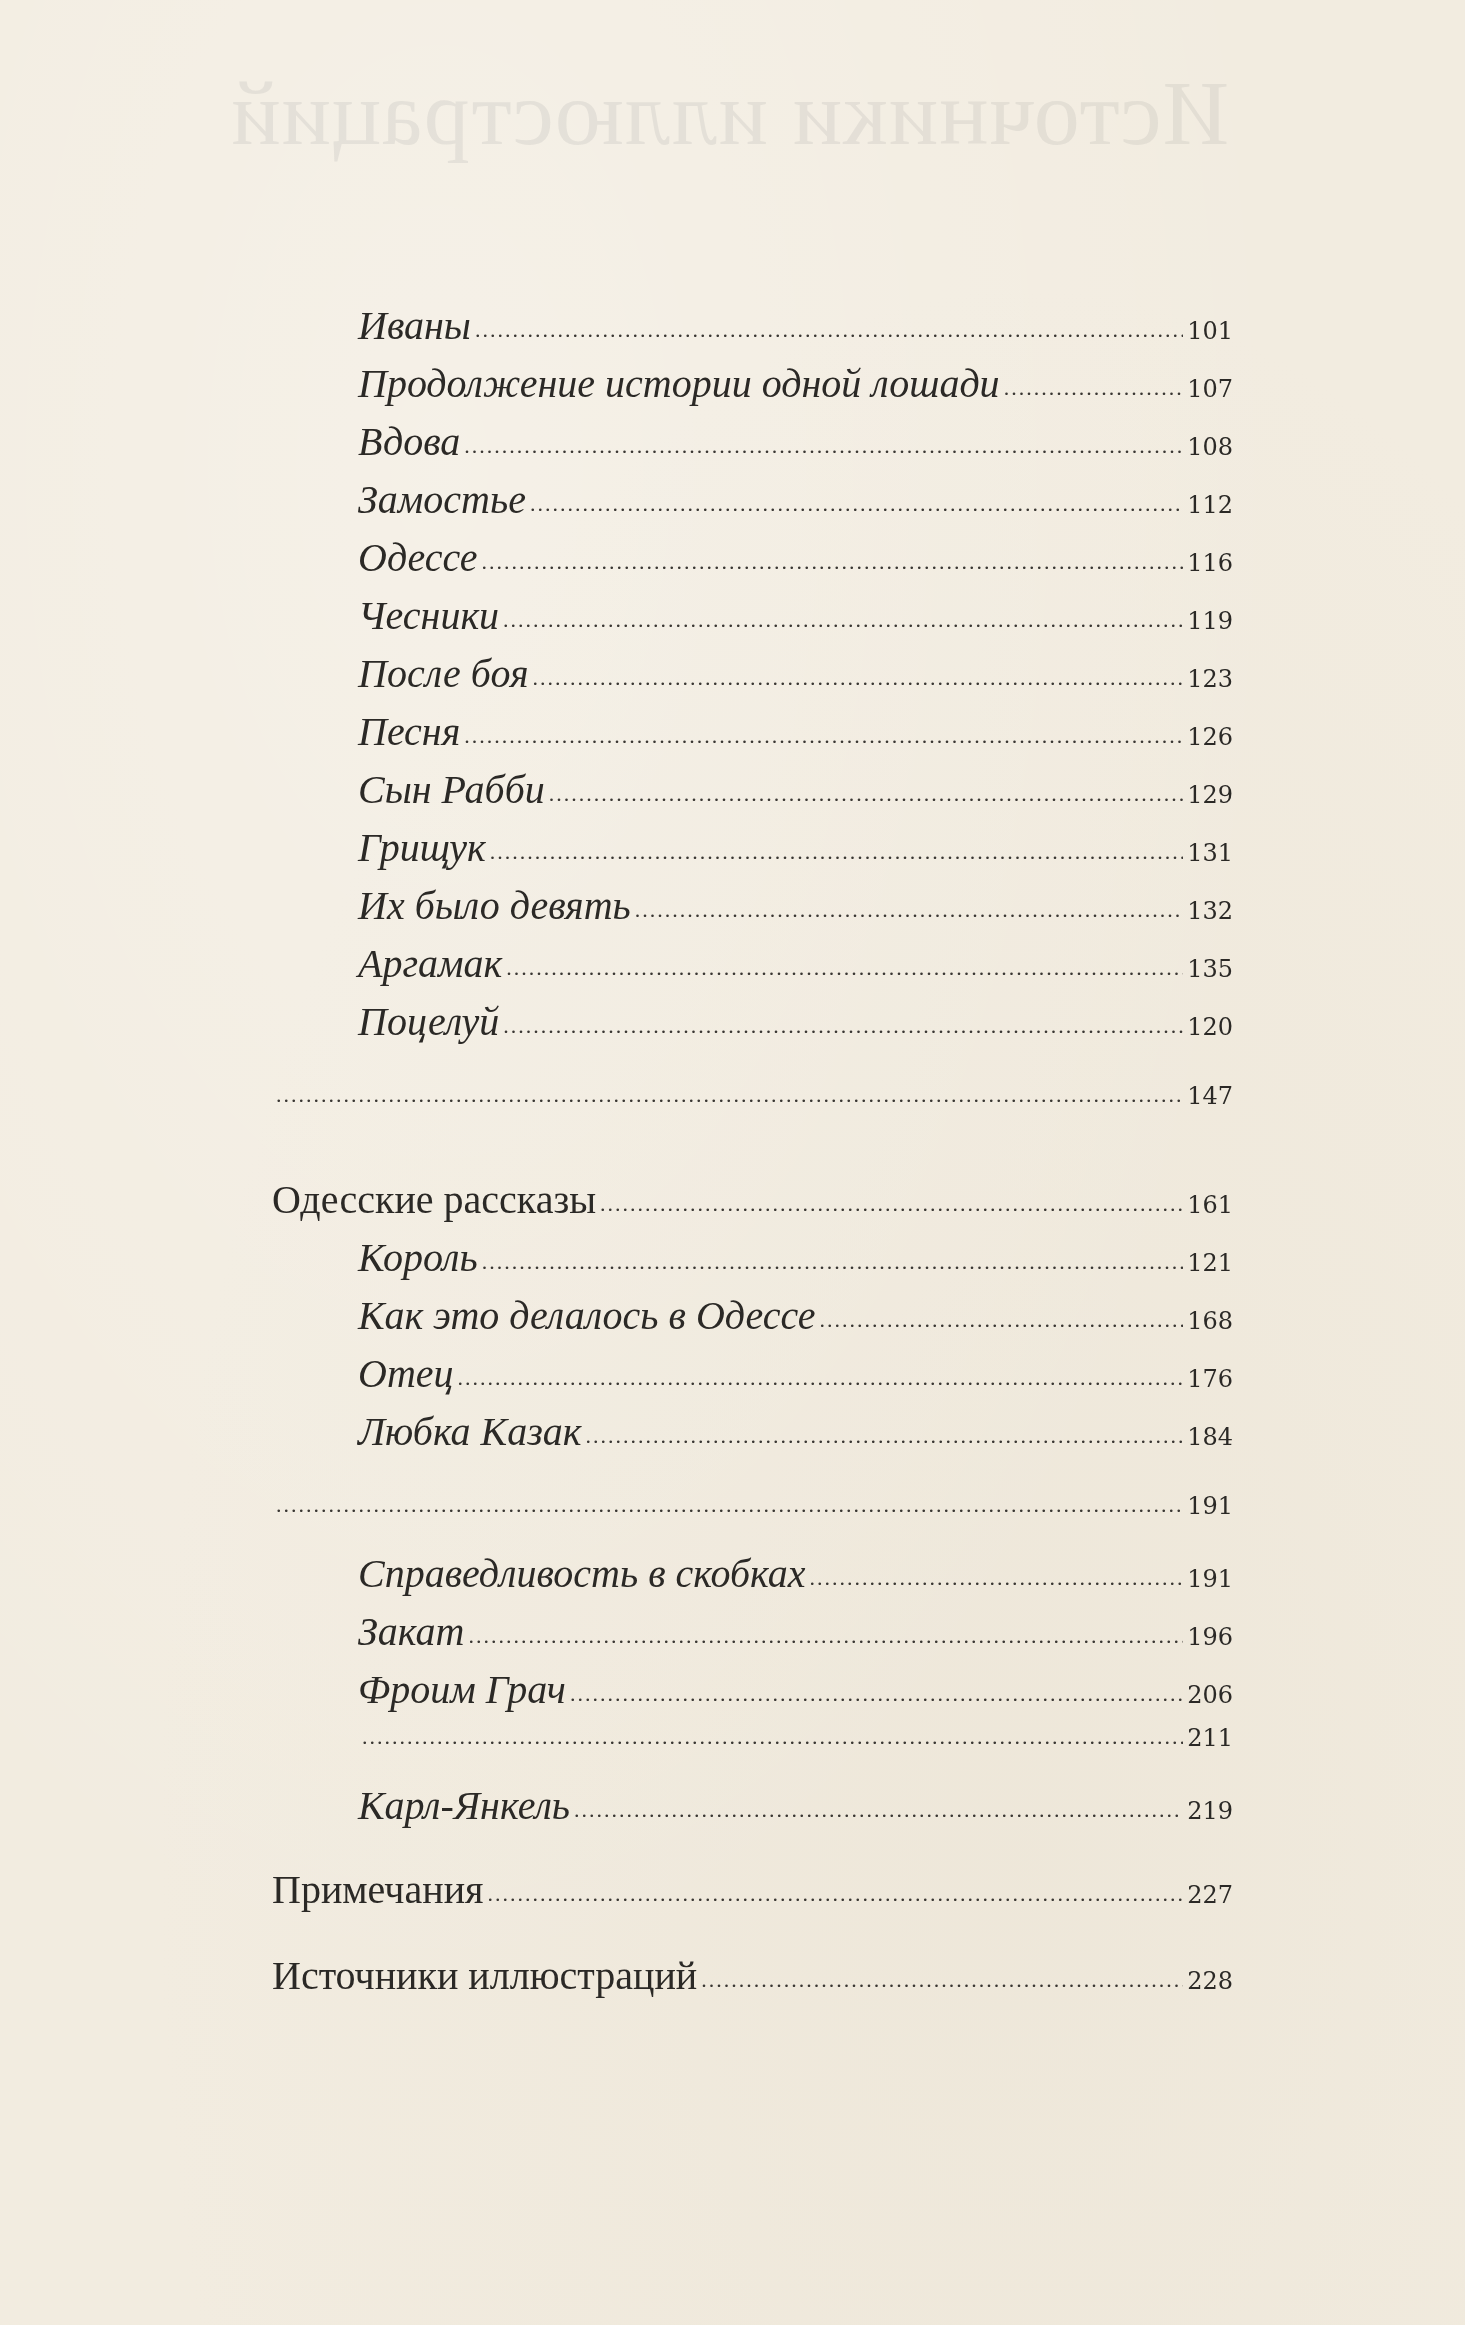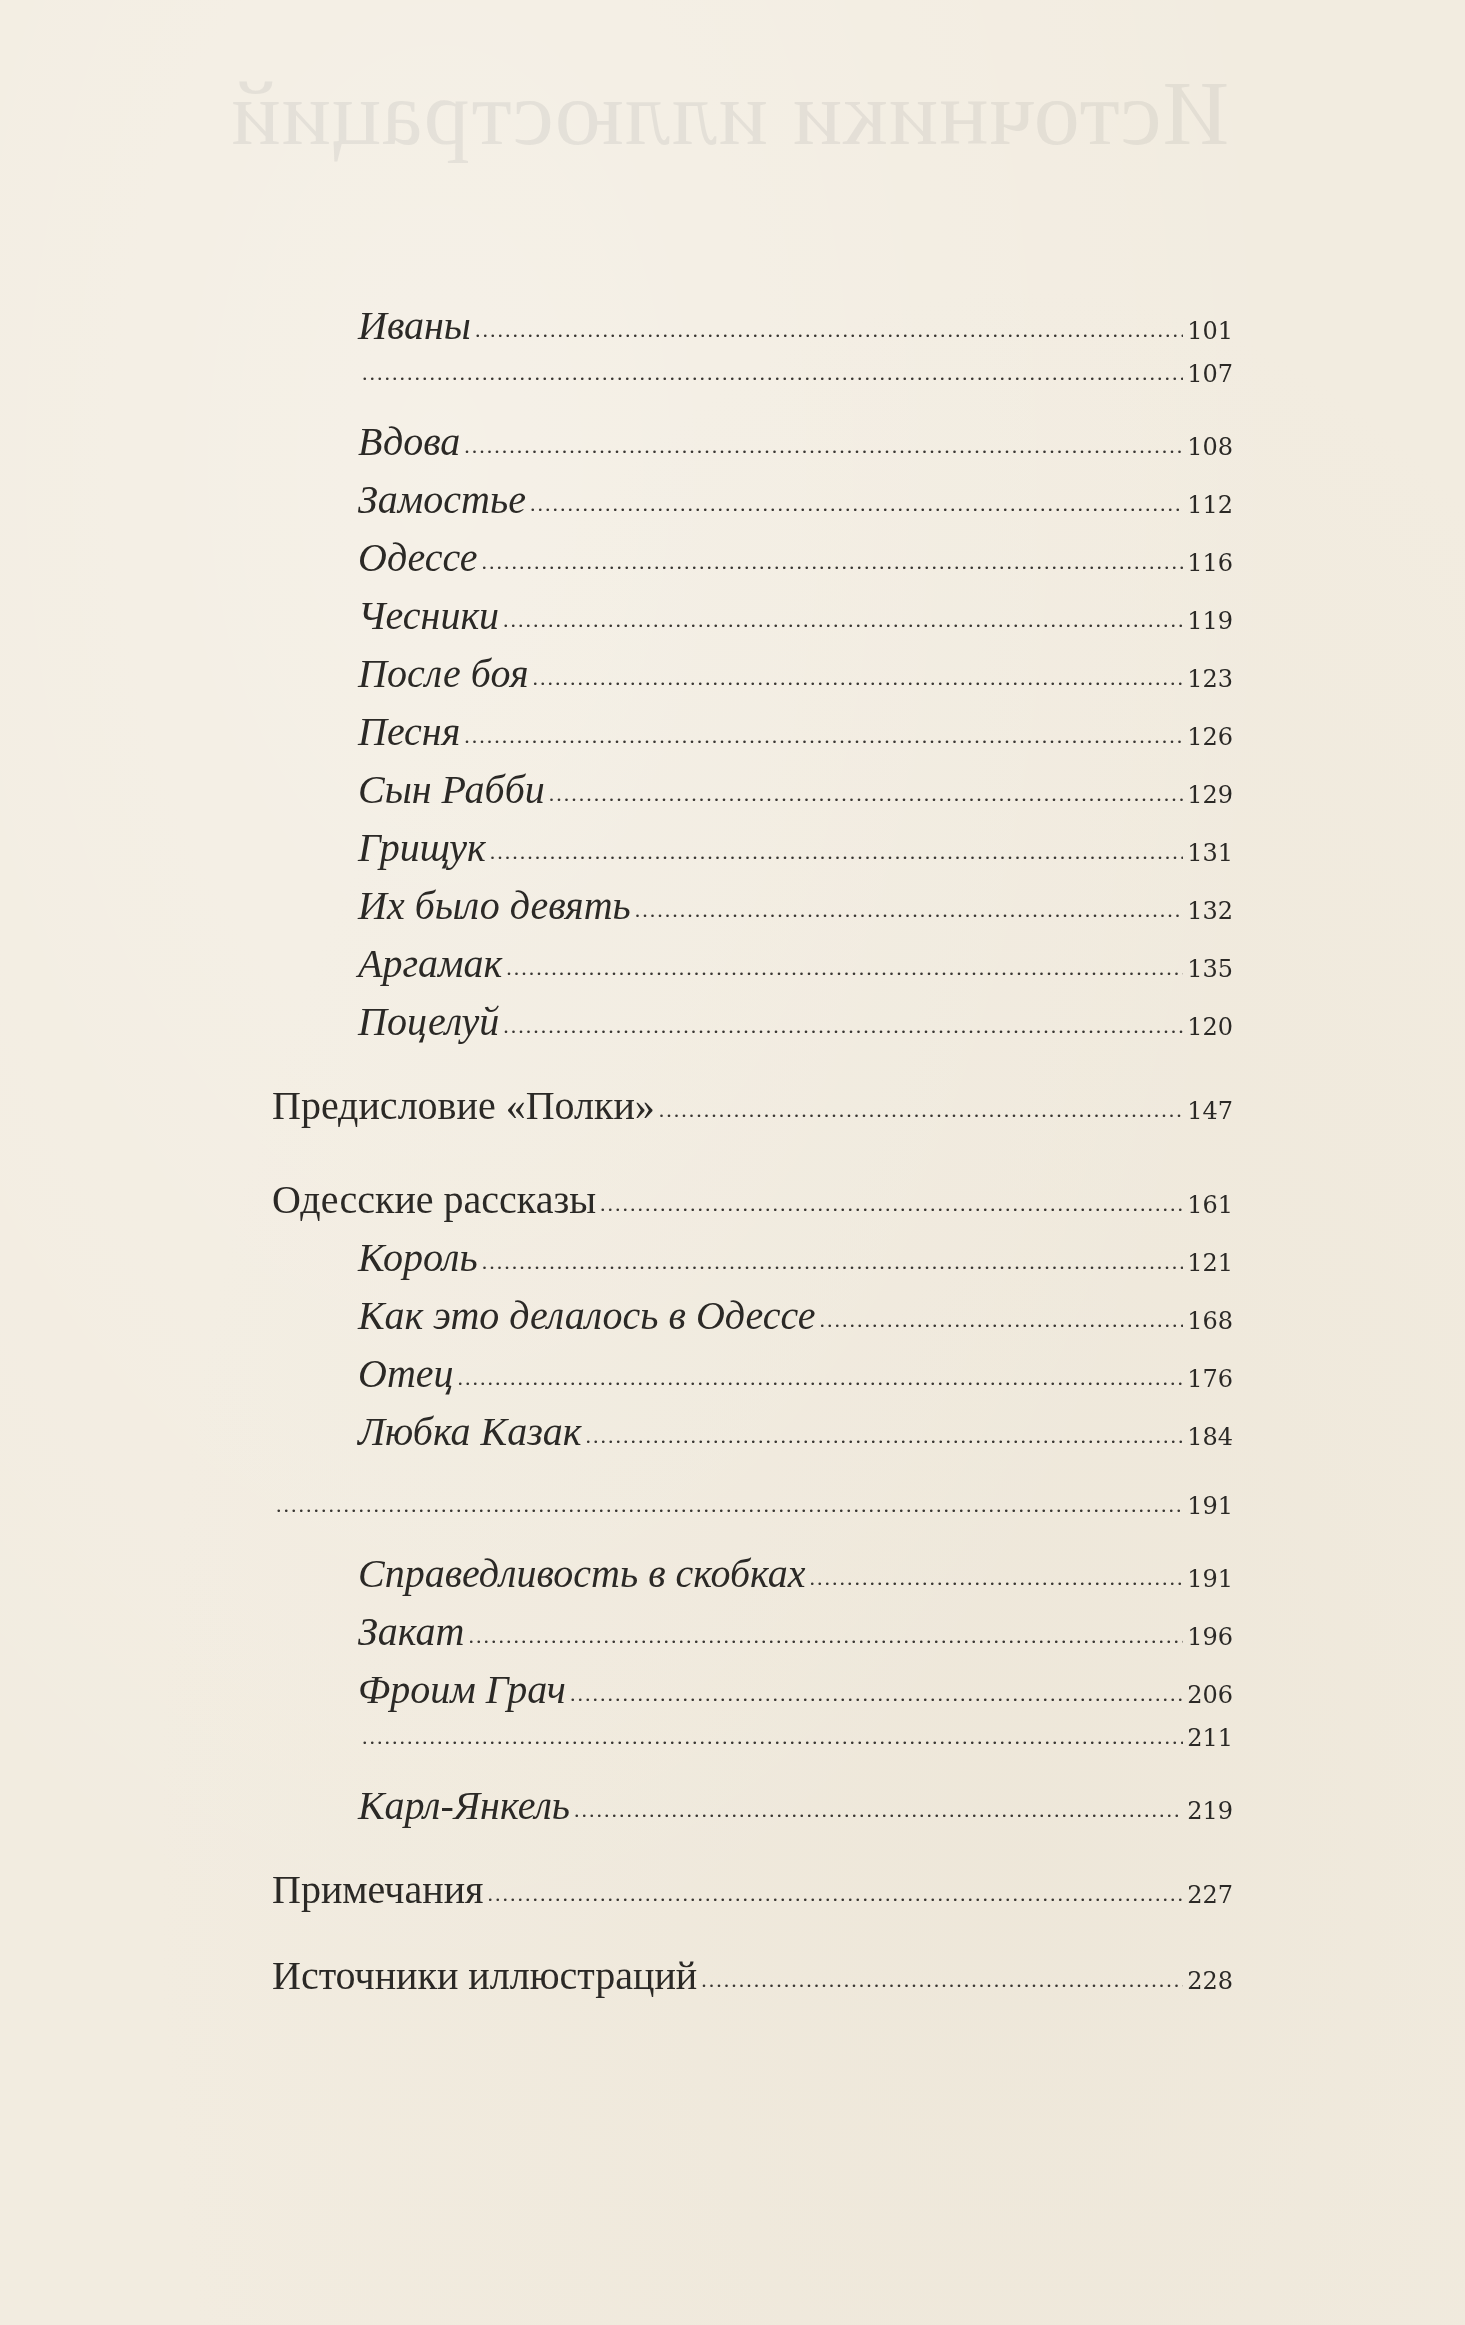--- a/index.html
+++ b/index.html
@@ -93,20 +93,21 @@
 <div class="paper-texture"></div>
 <div class="bleed bleed-title">Источники иллюстраций</div>
 
 <div class="toc">
   <div class="entry sub" style="top:302px">
     <span class="title">Иваны</span>
     <span class="leader"></span>
     <span class="page">101</span>
   </div>
   <div class="entry sub" style="top:360px">
+    <span class="title">Продолжение истории одной лошади</span>
     <span class="leader"></span>
     <span class="page">107</span>
   </div>
   <div class="entry sub" style="top:418px">
     <span class="title">Вдова</span>
     <span class="leader"></span>
     <span class="page">108</span>
   </div>
   <div class="entry sub" style="top:476px">
     <span class="title">Замостье</span>
@@ -153,21 +154,20 @@
     <span class="leader"></span>
     <span class="page">135</span>
   </div>
   <div class="entry sub" style="top:998px">
     <span class="title">Поцелуй</span>
     <span class="leader"></span>
     <span class="page">120</span>
   </div>
 
   <div class="entry top" style="top:1082px">
-    <span class="title">Предисловие «Полки»</span>
     <span class="leader"></span>
     <span class="page">147</span>
   </div>
 
   <div class="entry top" style="top:1176px">
     <span class="title">Одесские рассказы</span>
     <span class="leader"></span>
     <span class="page">161</span>
   </div>
   <div class="entry sub" style="top:1234px">

